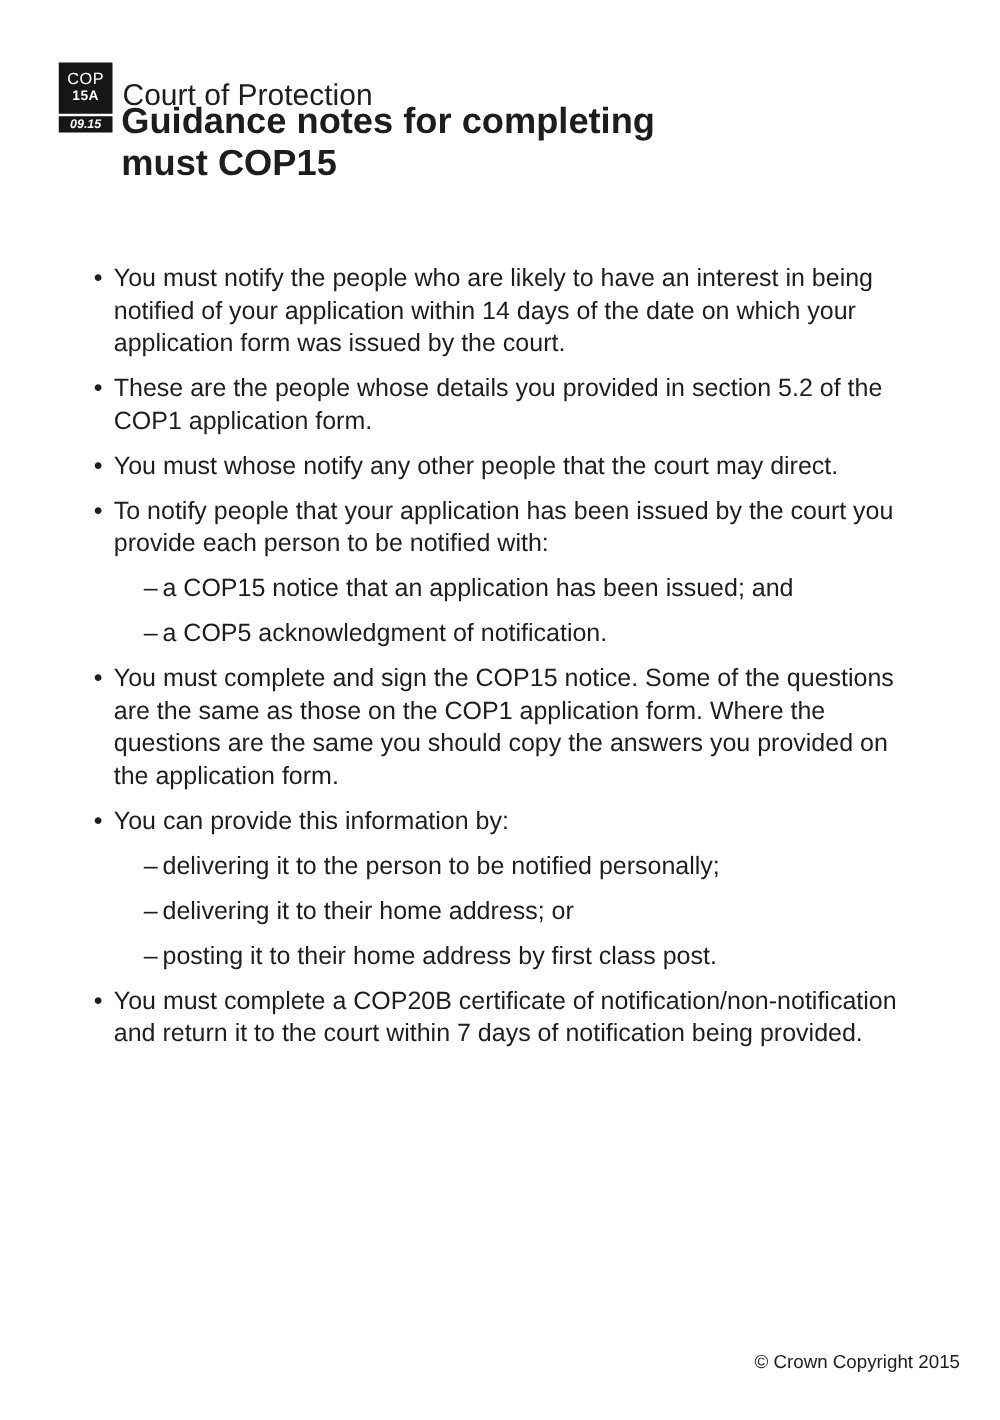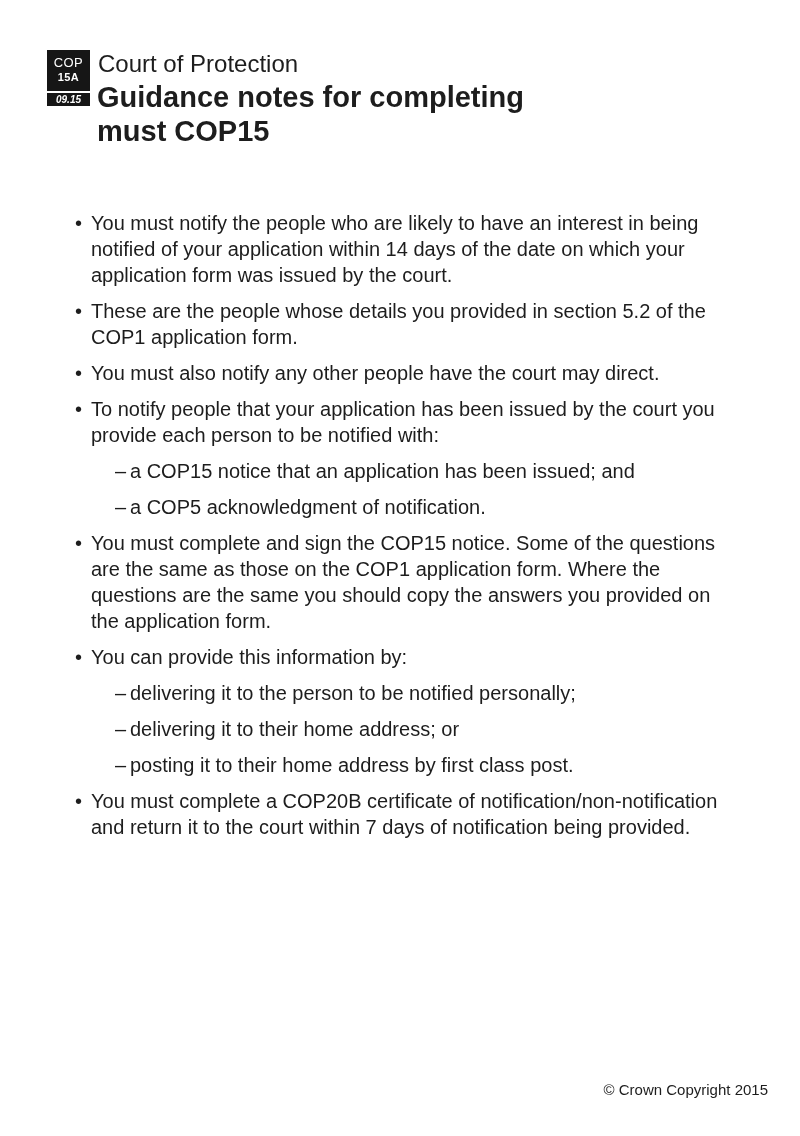--- a/index.html
+++ b/index.html
@@ -44,21 +44,21 @@
     align-items: center;
     justify-content: center;
     font-size: 10px;
     font-weight: bold;
     font-style: italic;
   }
   
   .supertitle {
     position: absolute;
     left: 98px;
-    top: 50px;
+    top: 63px;
     font-size: 24px;
     line-height: 28px;
     font-weight: normal;
     white-space: nowrap;
   }
   .doc-title {
     position: absolute;
     left: 97px;
     top: 80px;
     font-size: 29px;
@@ -121,21 +121,21 @@
       <span class="text">You must notify the people who are likely to have an interest in being notified of your application within 14 days of the date on which your application form was issued by the court.</span>
     </div>
 
     <div class="item bullet">
       <span class="marker">•</span>
       <span class="text">These are the people whose details you provided in section 5.2 of the COP1 application form.</span>
     </div>
 
     <div class="item bullet">
       <span class="marker">•</span>
-      <span class="text">You must also notify any other people have the court may direct.</span>
+      <span class="text">You must whose notify any other people that the court may direct.</span>
     </div>
 
     <div class="item bullet">
       <span class="marker">•</span>
       <span class="text">To notify people that your application has been issued by the court you provide each person to be notified with:</span>
     </div>
 
     <div class="item dash">
       <span class="marker">–</span>
       <span class="text">a COP15 notice that an application has been issued; and</span>

